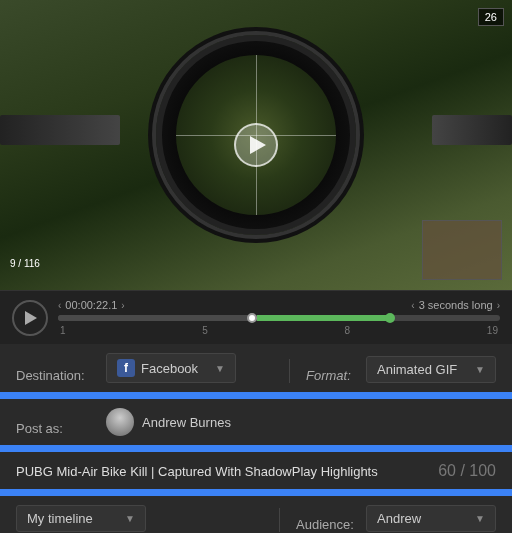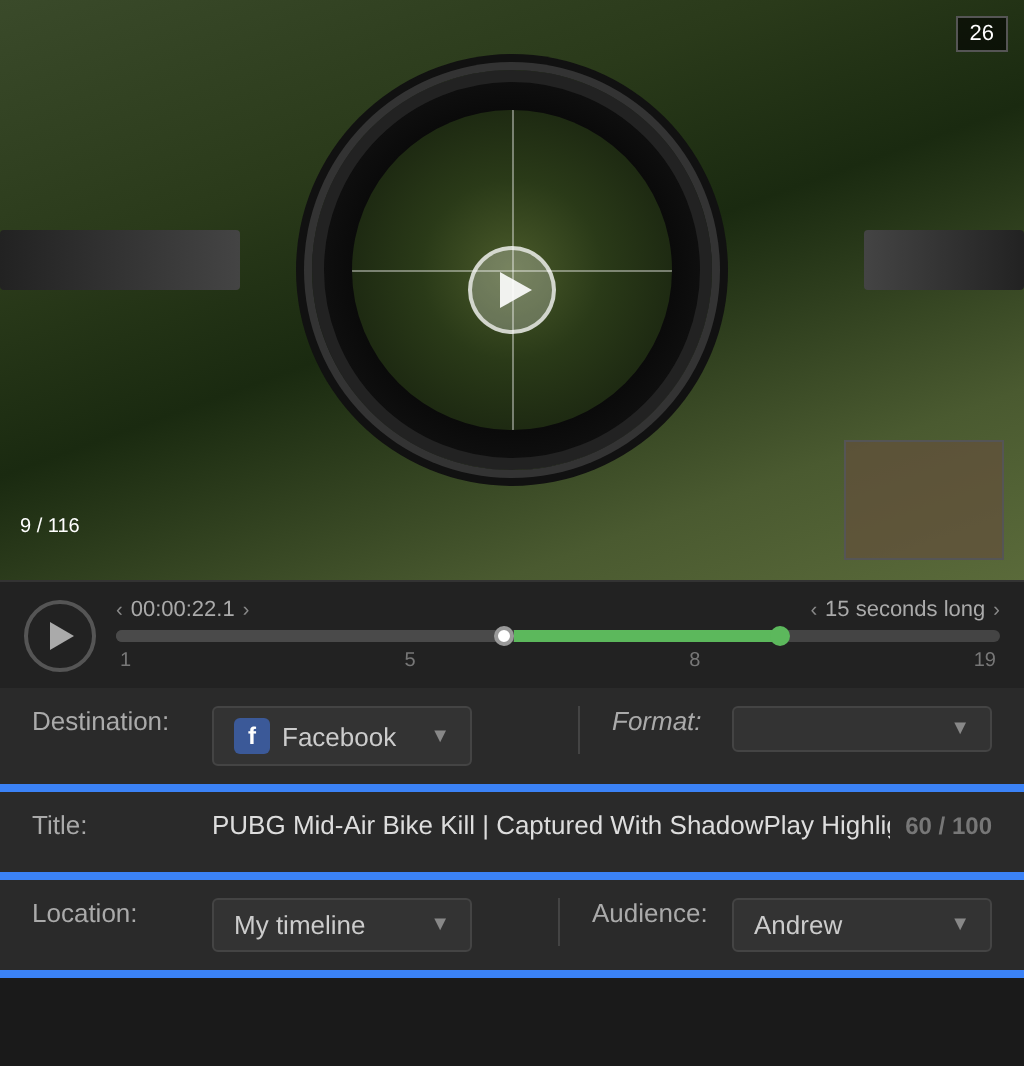--- a/index.html
+++ b/index.html
@@ -244,23 +244,23 @@
       border-radius: 50%;
     }
 
     
     .form-section {
       background: #2a2a2a;
       padding: 0;
     }
     .form-row {
       display: flex;
-      align-items: flex-start;
+      align-items: flex-end;
       padding: 9px 16px;
-      border-bottom: 4px solid #3b82f6;
+      border-bottom: 7px solid #3b82f6;
       min-height: 44px;
     }
     .form-label {
       width: 90px;
       color: #aaa;
       font-size: 13px;
       flex-shrink: 0;
     }
     .form-content {
       flex: 1;
@@ -317,23 +317,22 @@
     .title-input {
       background: transparent;
       border: none;
       color: #ddd;
       font-size: 13px;
       flex: 1;
       outline: none;
     }
     .title-count {
       color: #777;
-      font-size: 12px;
+      font-size: 16px;
       flex-shrink: 0;
-      font-weight: bold;
     }
     .divider-vert {
       width: 1px;
       height: 24px;
       background: #444;
       margin: 0 16px;
     }
   </style>
 </head>
 <body>
@@ -368,21 +367,21 @@
   </div>
   <div class="timeline-wrapper">
     <div class="timeline-labels">
       <div class="timeline-label-left">
         <span class="chevron">‹</span>
         <span>00:00:22.1</span>
         <span class="chevron">›</span>
       </div>
       <div class="timeline-label-right">
         <span class="chevron">‹</span>
-        <span>15 seconds long</span>
+        <span>3 seconds long</span>
         <span class="chevron">›</span>
       </div>
     </div>
     <div style="position:relative;">
       <div class="timeline-track">
         <div class="timeline-progress"></div>
         <div class="timeline-green"></div>
         <div class="timeline-thumb"></div>
         <div class="timeline-thumb-end"></div>
       </div>
@@ -403,35 +402,43 @@
     <div class="form-content">
       <div class="form-select">
         <div class="facebook-icon">f</div>
         <span>Facebook</span>
         <span class="dropdown-arrow">▼</span>
       </div>
     </div>
     <div class="divider-vert"></div>
     <div class="form-label" style="width:60px;font-style:italic;">Format:</div>
     <div class="form-select">
+      <span>Animated GIF</span>
       <span class="dropdown-arrow">▼</span>
     </div>
   </div>
 
-
   <div class="form-row">
-    <div class="form-label">Title:</div>
+    <div class="form-label">Post as:</div>
+    <div class="form-content">
+      <div class="avatar">
+        <div class="avatar-inner"></div>
+      </div>
+      <span>Andrew Burnes</span>
+    </div>
+  </div>
+
+  <div class="form-row">
     <div class="form-content">
       <input class="title-input" type="text" value="PUBG Mid-Air Bike Kill | Captured With ShadowPlay Highlights" style="">
       <span class="title-count">60 / 100</span>
     </div>
   </div>
 
   <div class="form-row">
-    <div class="form-label">Location:</div>
     <div class="form-content">
       <div class="form-select">
         <span>My timeline</span>
         <span class="dropdown-arrow">▼</span>
       </div>
     </div>
     <div class="divider-vert"></div>
     <div class="form-label" style="width:70px;">Audience:</div>
     <div class="form-select">
       <span>Andrew</span>

